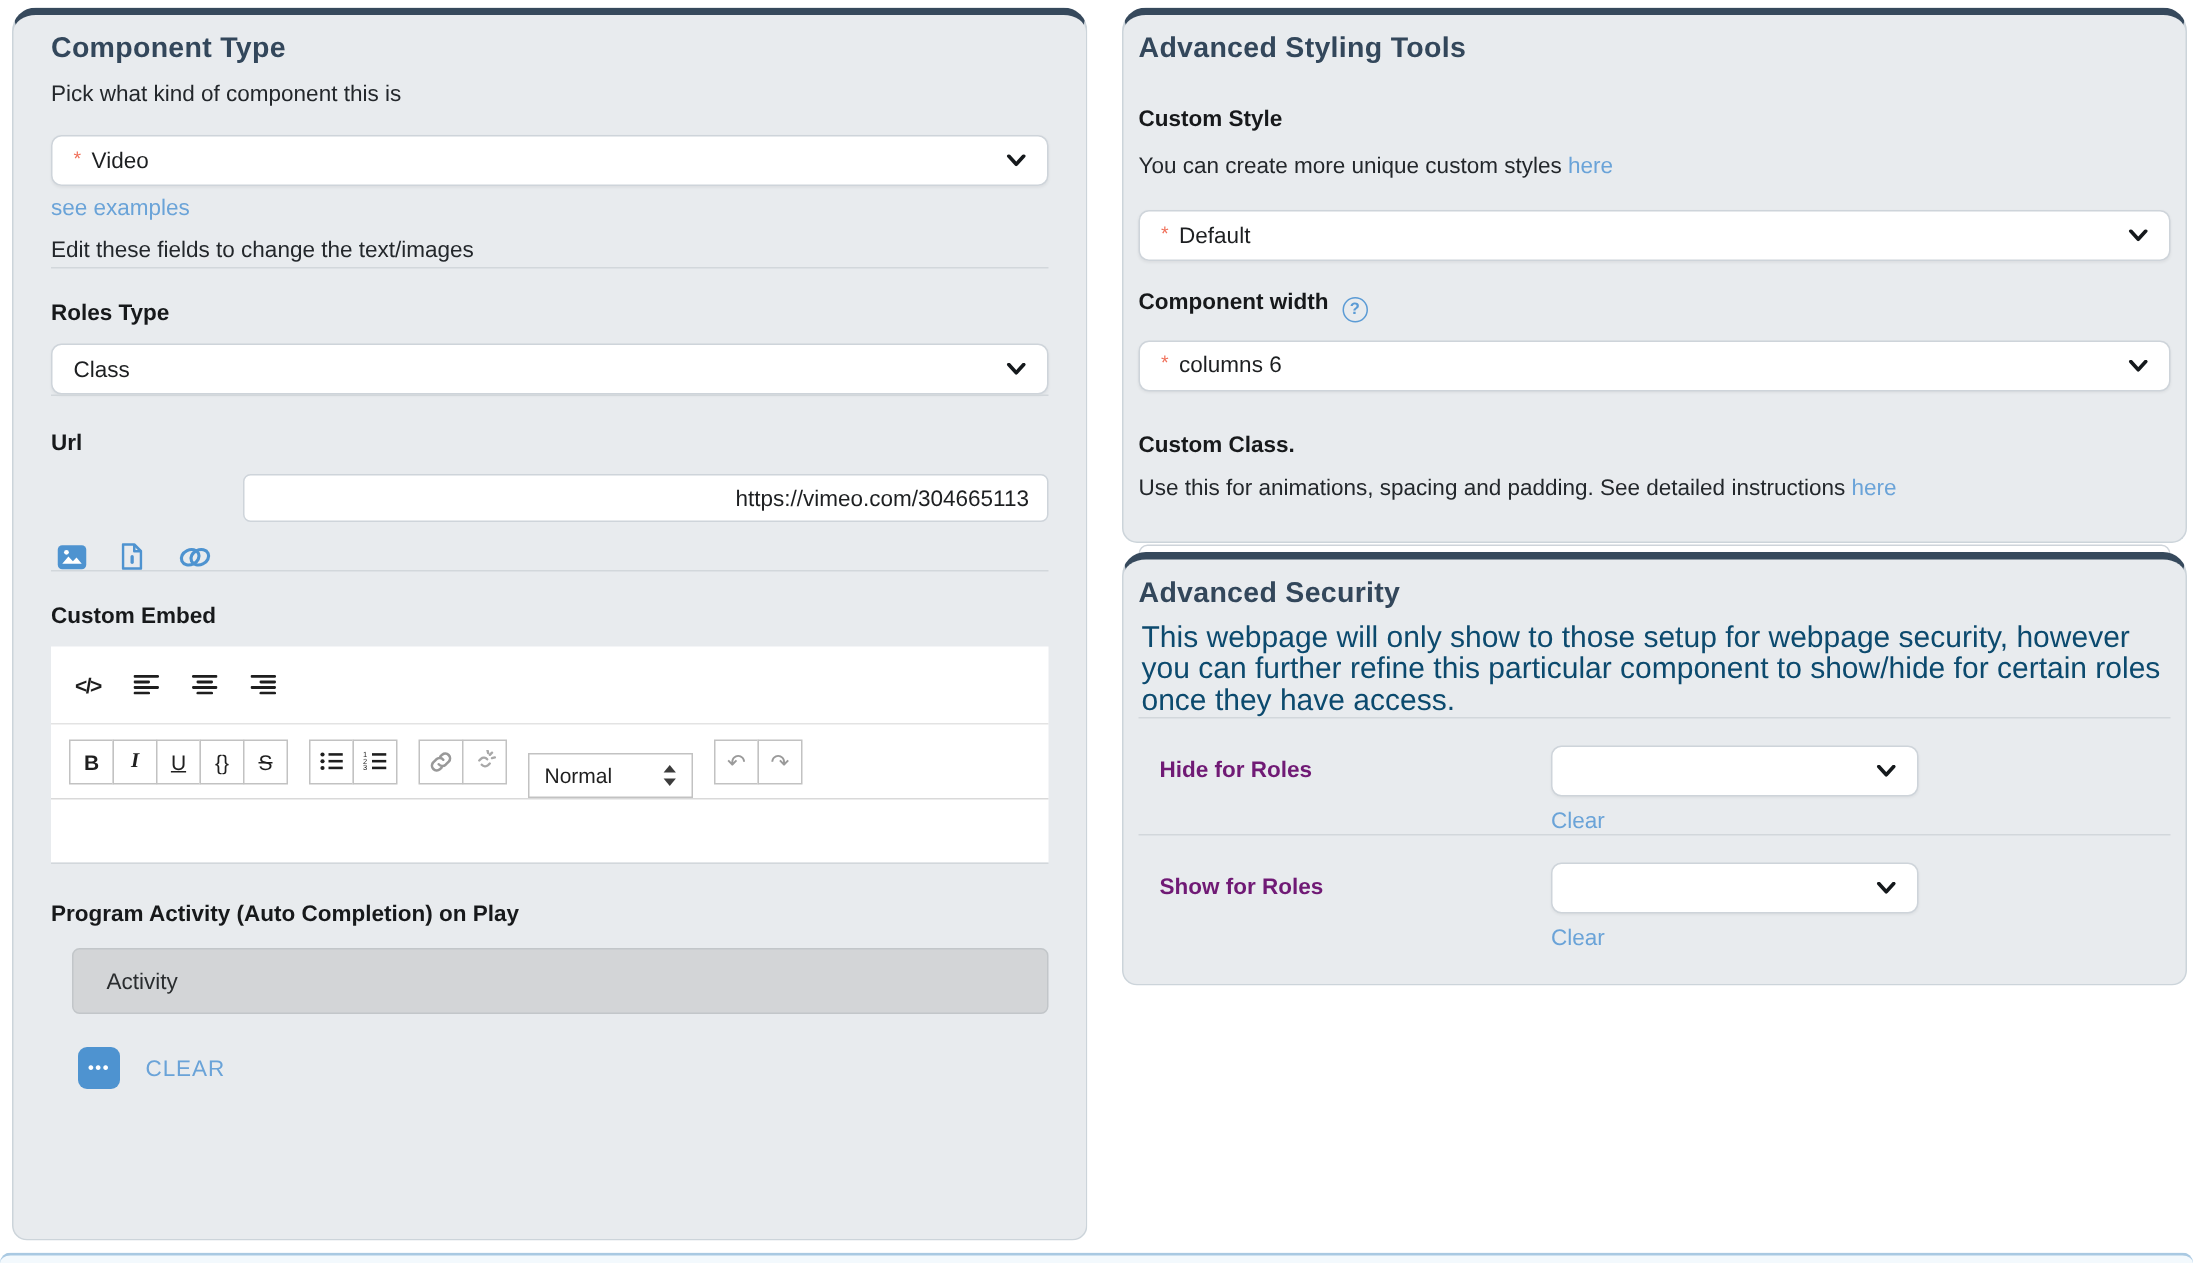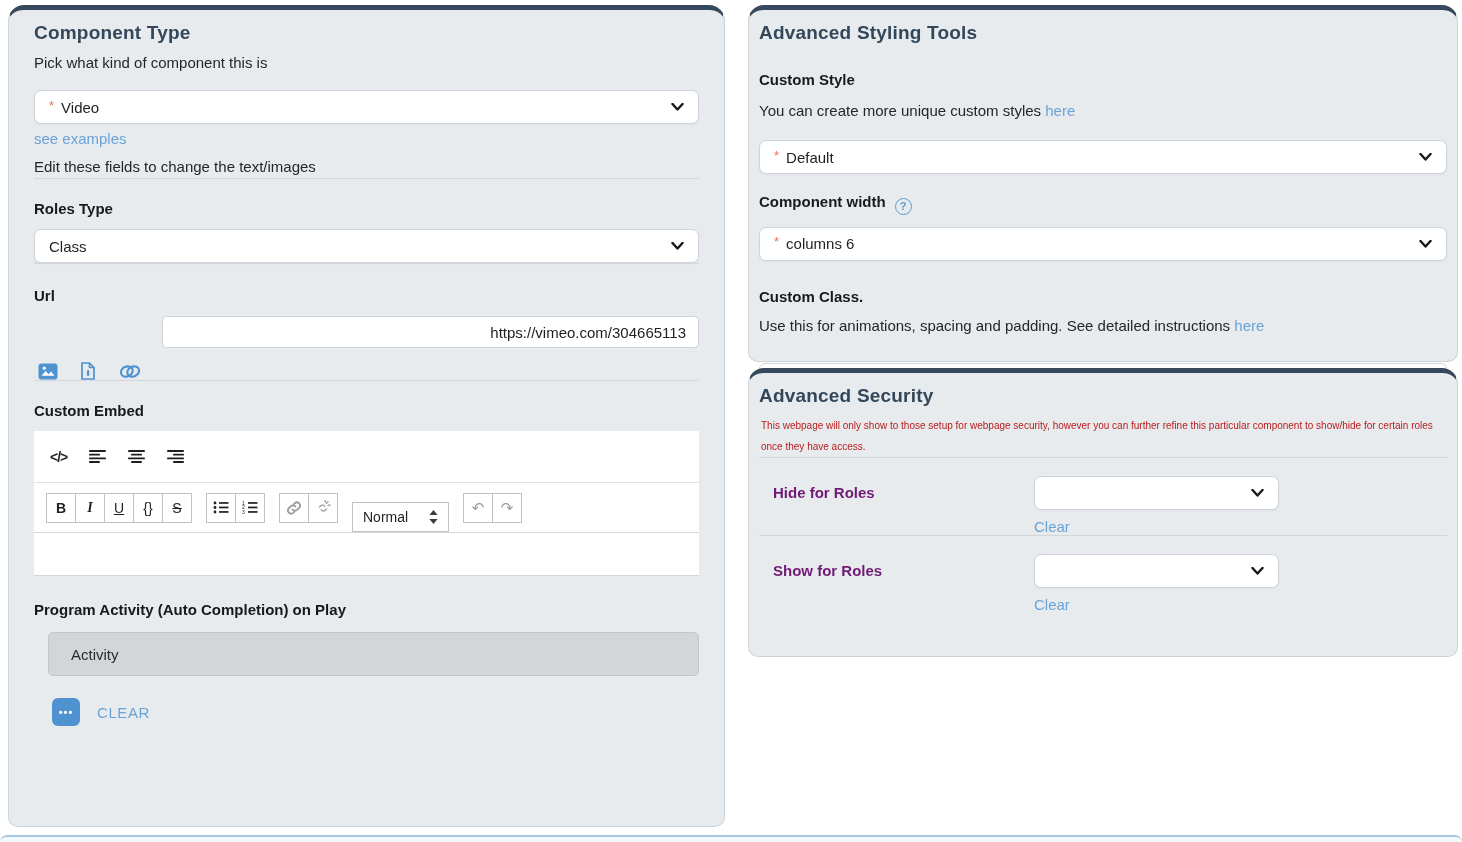--- a/index.html
+++ b/index.html
@@ -58,21 +58,21 @@
     font-size:14px; color:#1f1f1f; padding:0; cursor:pointer; font-family:inherit;
   }
   .tbtn + .tbtn { margin-left:-1px; }
   .tbtn.b { font-weight:bold; }
   .tbtn.i { font-style:italic; font-weight:bold; font-family:"Liberation Serif", serif; }
   .tbtn.u { text-decoration:underline; }
   .tbtn.s { text-decoration:line-through; }
   .tbtn.gray { color:#9a9a9a; font-size:15px; }
   .format-select {
     display:inline-flex; align-items:center; justify-content:space-between;
-    width:97px; height:30px; border:1px solid #c2c2c2; background:#fff;
+    width:110px; height:30px; border:1px solid #c2c2c2; background:#fff;
     padding:0 10px; margin-right:14px; font-size:14px; color:#1f1f1f; cursor:pointer;margin-top:19px;
   }
   .ed-content { height:42px; cursor:text; }
 
   .disabled-input {
     margin:12px 0 0 14px; width:calc(100% - 14px); height:44px;
     background:#d3d5d7; border:1px solid #c2c6c9; border-radius:5px;
     display:flex; align-items:center; padding-left:22px; font-size:15px; color:#2a2d2f;
   }
   .clear-row { margin:22px 0 0 18px; display:flex; align-items:center; gap:17px; }
@@ -86,21 +86,21 @@
   .mt6{margin-top:6px}.mt8{margin-top:8px}.mt10{margin-top:10px}.mt12{margin-top:12px}
   .mt14{margin-top:26px}.mt16{margin-top:16px}.mt18{margin-top:18px}.mt20{margin-top:20px}
   .mt22{margin-top:22px}.mt24{margin-top:24px}
   .inline-block{display:inline-block}
 
   .help-icon {
     display:inline-flex; width:17px; height:17px; border:1.6px solid #5b9bd5; border-radius:50%;
     color:#5b9bd5; font-size:11px; font-weight:bold; align-items:center; justify-content:center;
     margin-left:9px; vertical-align:-3px; cursor:pointer;
   }
-  .sec-desc { margin:8px 0 0; font-size:10px; color:#b91c1c; line-height:21px; max-width:682px; padding-left:2px; }
+  .sec-desc { margin:8px 0 0; font-size:20px; color:#0c4a6e; line-height:21px; max-width:682px; padding-left:2px; }
   .role-row { display:flex; align-items:flex-start; padding:18px 14px 0; }
   .role-label { width:261px; font-size:15px; font-weight:bold; color:#701a75; padding-top:8px; }
   .role-select-wrap { display:flex; flex-direction:column; }
   .role-select { width:245px; }
   .role-clear { margin-top:8px; font-size:15px; }
 
   .bottom-bar {
     position:absolute; left:0; top:835px; width:1462px; height:7px;
     border-top:2px solid #a9c9e2; border-radius:14px 14px 0 0; background:#f3f9fd;
   }

